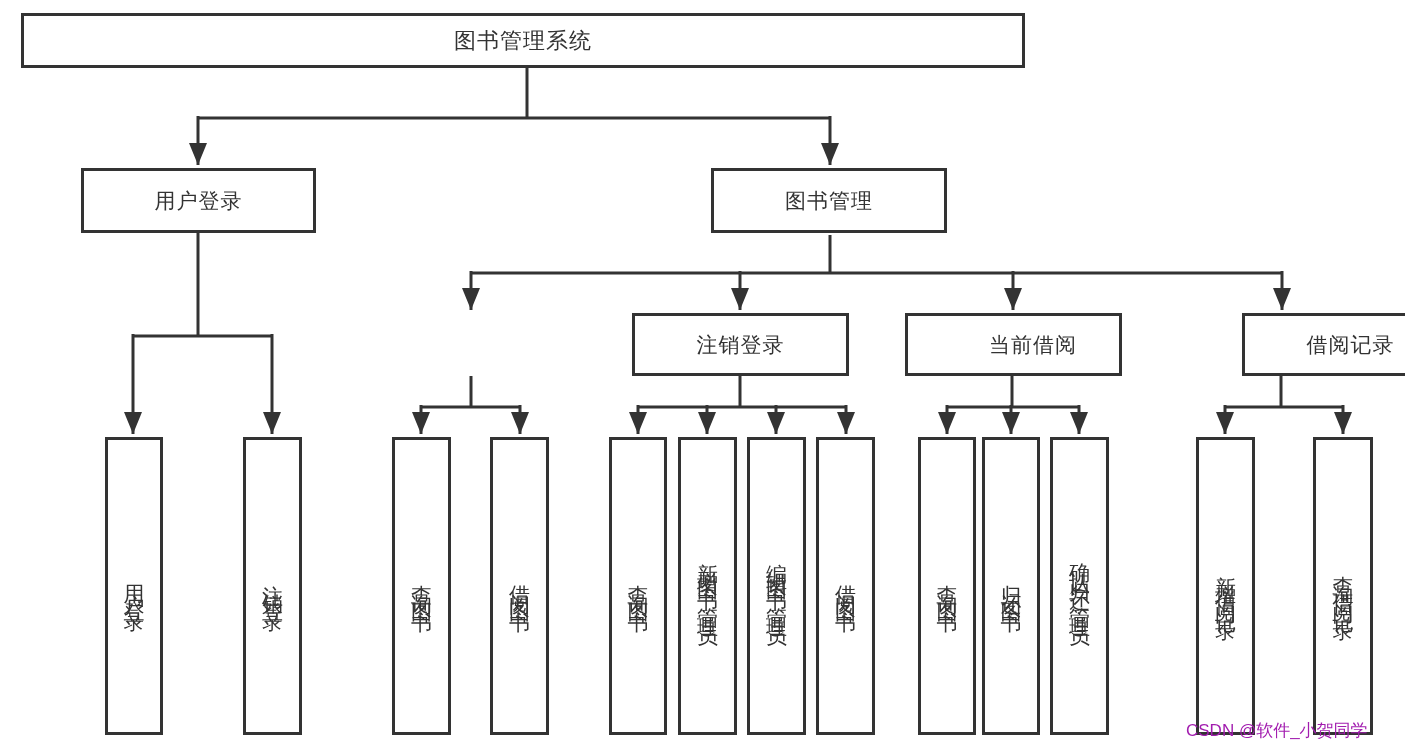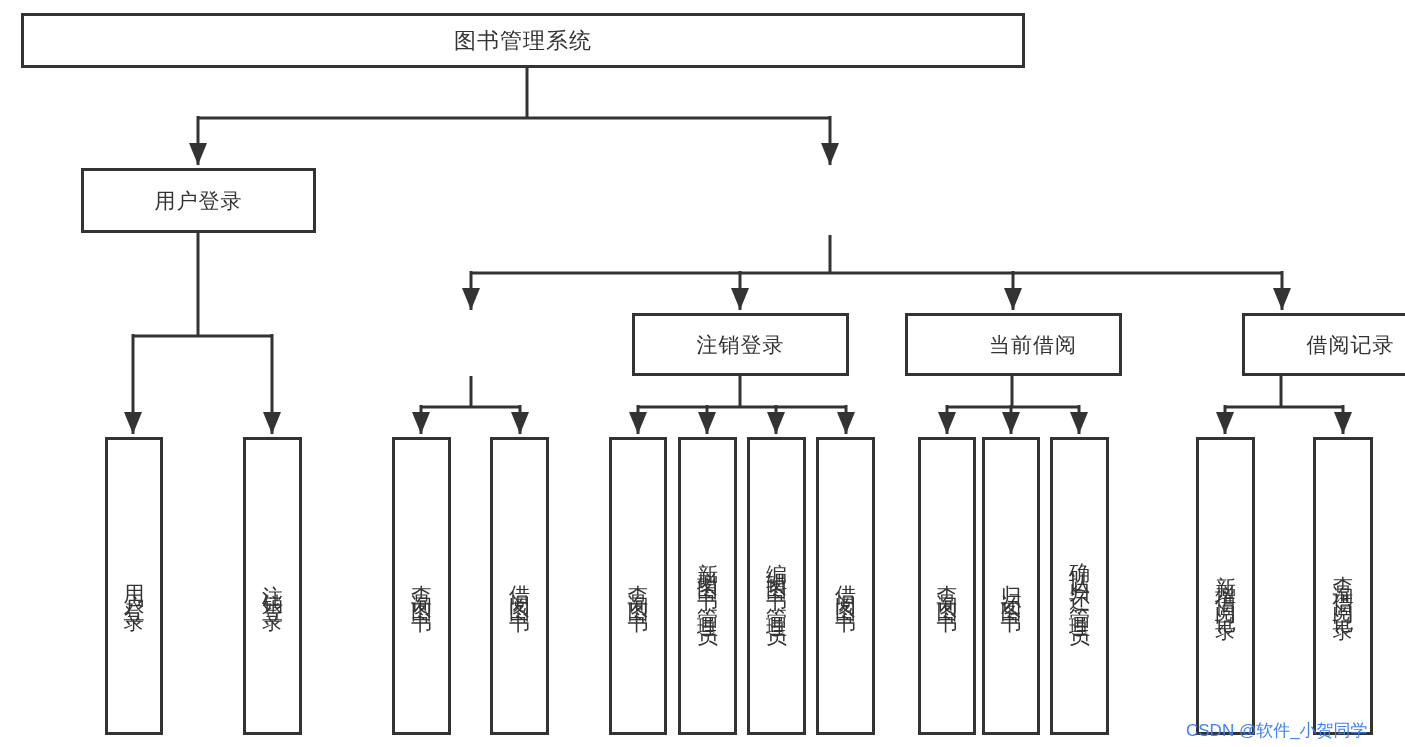--- a/index.html
+++ b/index.html
@@ -39,21 +39,21 @@
     font-size:21px;
     line-height:1.05;
     letter-spacing:9px;
     white-space:nowrap;
     color:#333333;
   }
   .watermark{
     position:absolute;
     left:1186px;top:719px;
     font-size:17px;
-    color:#3b82f6;
+    color:#a21caf;
     z-index:3;
     white-space:nowrap;
     text-align:right;
   }
   
   #n-root{left:21px;top:13px;width:1004px;height:55px;}
   #n-l2a{left:81px;top:168px;width:235px;height:65px;}
   #n-l2b{left:711px;top:168px;width:236px;height:65px;}
   #n-l3a{left:363px;top:313px;width:216px;height:63px;}
   #n-l3b{left:632px;top:313px;width:217px;height:63px;}
@@ -125,20 +125,21 @@
       <path d="M1281,376 V407"></path>
       <path d="M1225,407 H1343"></path>
       <path d="M1225,405 V434" marker-end="url(#arw)"></path>
       <path d="M1343,405 V434" marker-end="url(#arw)"></path>
     </g>
   </svg>
 
   <div class="node root" id="n-root">图书管理系统</div>
 
   <div class="node" id="n-l2a">用户登录</div>
+  <div class="node" id="n-l2b">图书管理</div>
 
   <div class="node" id="n-l3b">注销登录</div>
   <div class="node" id="n-l3c">当前借阅</div>
   <div class="node" id="n-l3d">借阅记录</div>
 
   <div class="vnode leaf" id="n-a1">
     <span class="vtext">用户登录</span>
   </div>
   <div class="vnode leaf" id="n-a2">
     <span class="vtext">注销登录</span>

